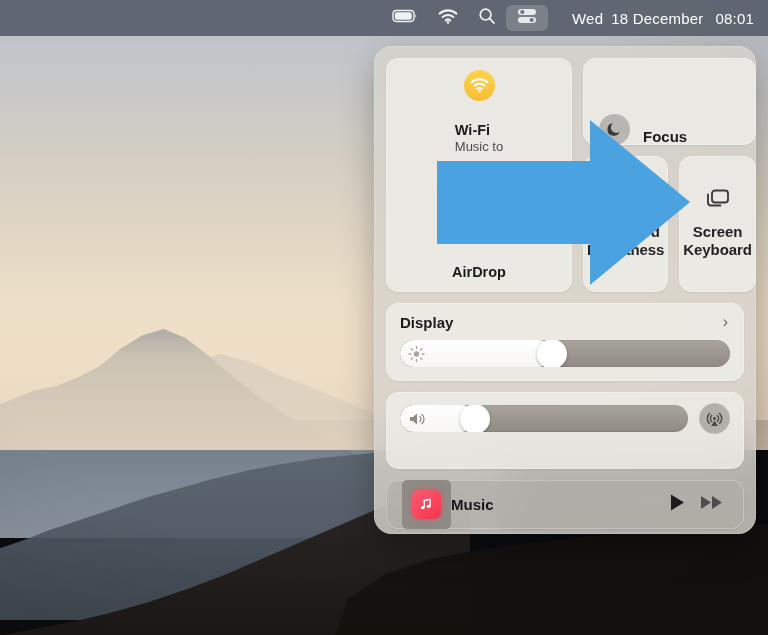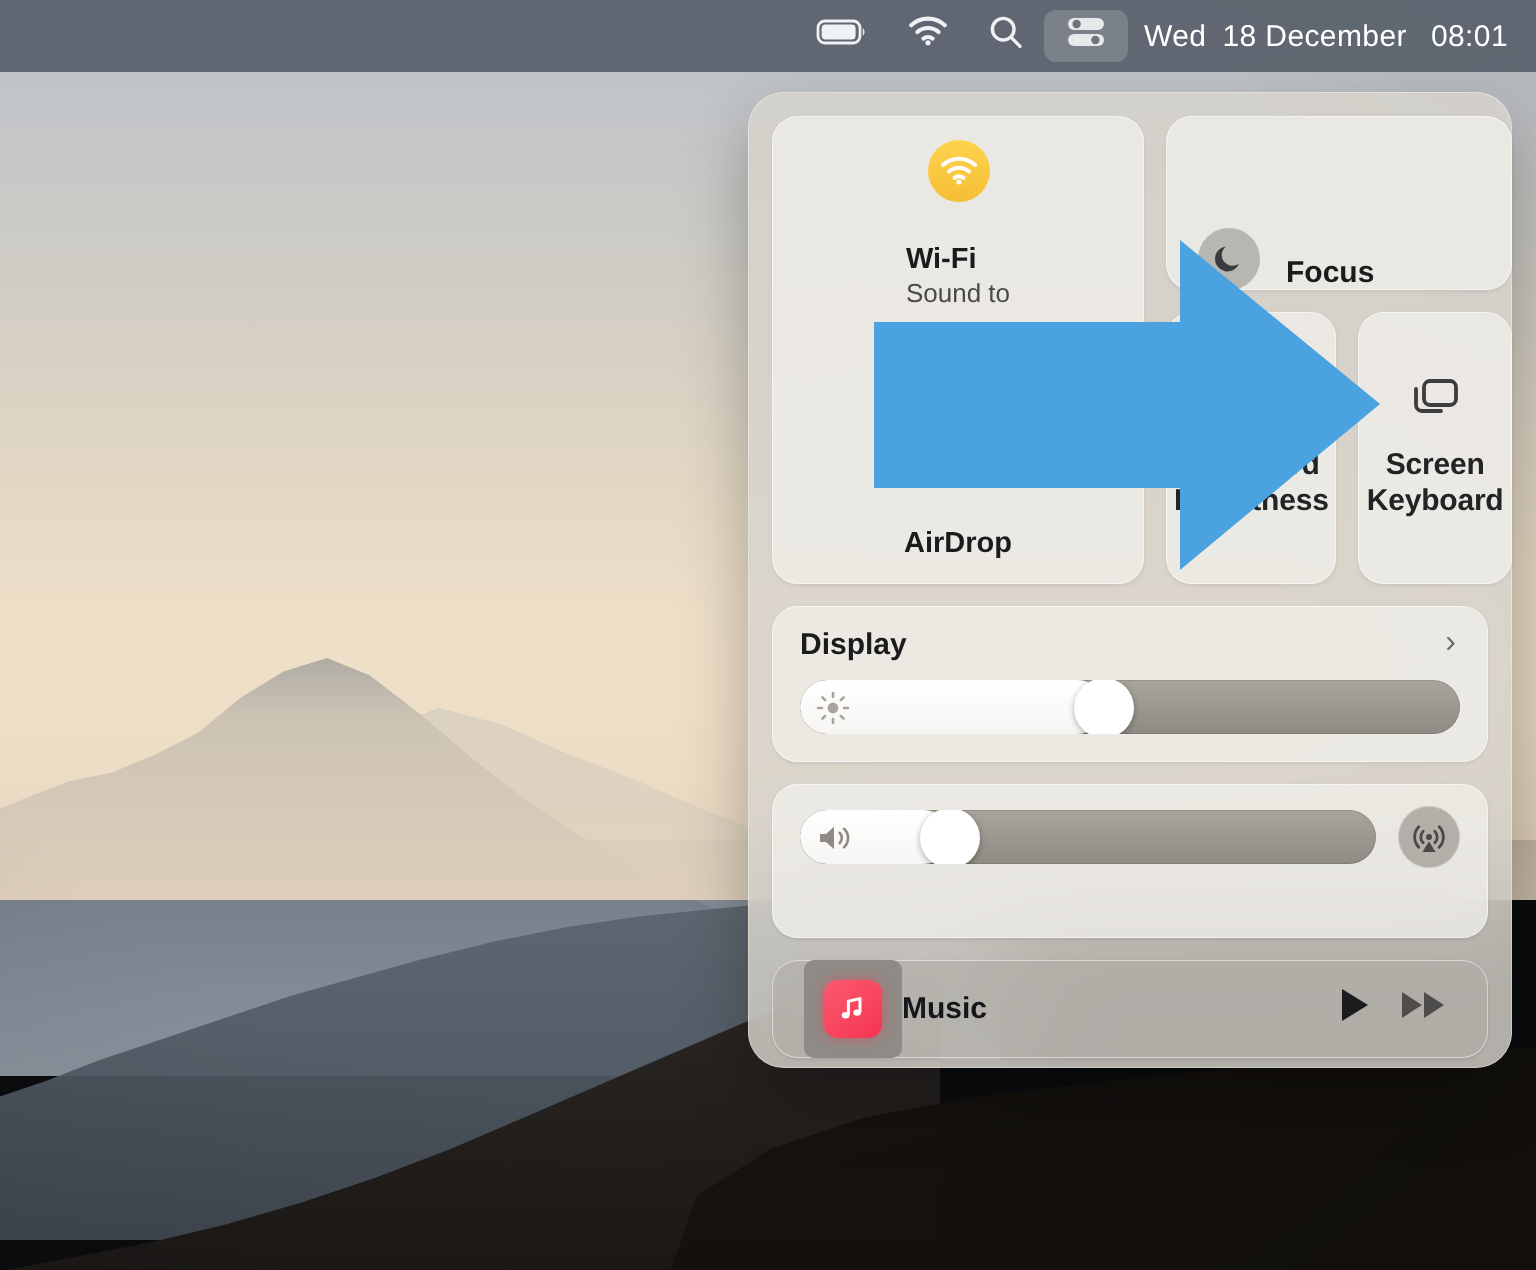--- a/index.html
+++ b/index.html
@@ -69,21 +69,21 @@
     color:#f2f3f5;
     z-index:40;
   }
   .mb-item {
     height:26px; display:flex; align-items:center; justify-content:center;
     padding:0 10px; border-radius:6px;
   }
   .mb-item.active { background:rgba(255,255,255,.17); }
   .mb-clock {
     font-size:15px; letter-spacing:.2px; font-weight:400;
-    display:flex; gap:8px; padding-left:8px; padding-right:2px; color:#fff;
+    display:flex; gap:8px; padding-left:24px; padding-right:2px; color:#fff;
   }
   .mb-clock span { white-space:pre; }
 
   
   #control-center {
     position:absolute; left:374px; top:46px; width:382px; height:488px;
     border-radius:18px;
     background:rgba(215,211,204,.82);
     backdrop-filter:blur(26px);
     box-shadow:0 14px 34px rgba(0,0,0,.28), 0 0 0 .5px rgba(255,255,255,.35) inset;
@@ -268,21 +268,21 @@
         <span class="conn-icon">
           <svg width="19" height="15" viewBox="0 0 19 15">
             <path d="M1.5 4.4 A12 12 0 0 1 17.5 4.4" fill="none" stroke="#fff" stroke-width="2" stroke-linecap="round"></path>
             <path d="M4.5 7.7 A7.6 7.6 0 0 1 14.5 7.7" fill="none" stroke="#fff" stroke-width="2" stroke-linecap="round"></path>
             <path d="M7.3 10.9 A3.6 3.6 0 0 1 11.7 10.9" fill="none" stroke="#fff" stroke-width="2" stroke-linecap="round"></path>
             <circle cx="9.5" cy="13" r="1.25" fill="#fff"></circle>
           </svg>
         </span>
         <span class="conn-text">
           <span class="conn-title">Wi-Fi</span>
-          <span class="conn-sub">Sound to</span>
+          <span class="conn-sub">Music to</span>
         </span>
       </div>
 
       <div class="conn-item">
         <span class="conn-icon">
           <svg width="13" height="19" viewBox="0 0 13 19">
             <path d="M3 5 L10 13.2 L6.5 16.6 L6.5 2.4 L10 5.8 L3 14" fill="none" stroke="#fff" stroke-width="1.9" stroke-linejoin="round" stroke-linecap="round"></path>
           </svg>
         </span>
       </div>

